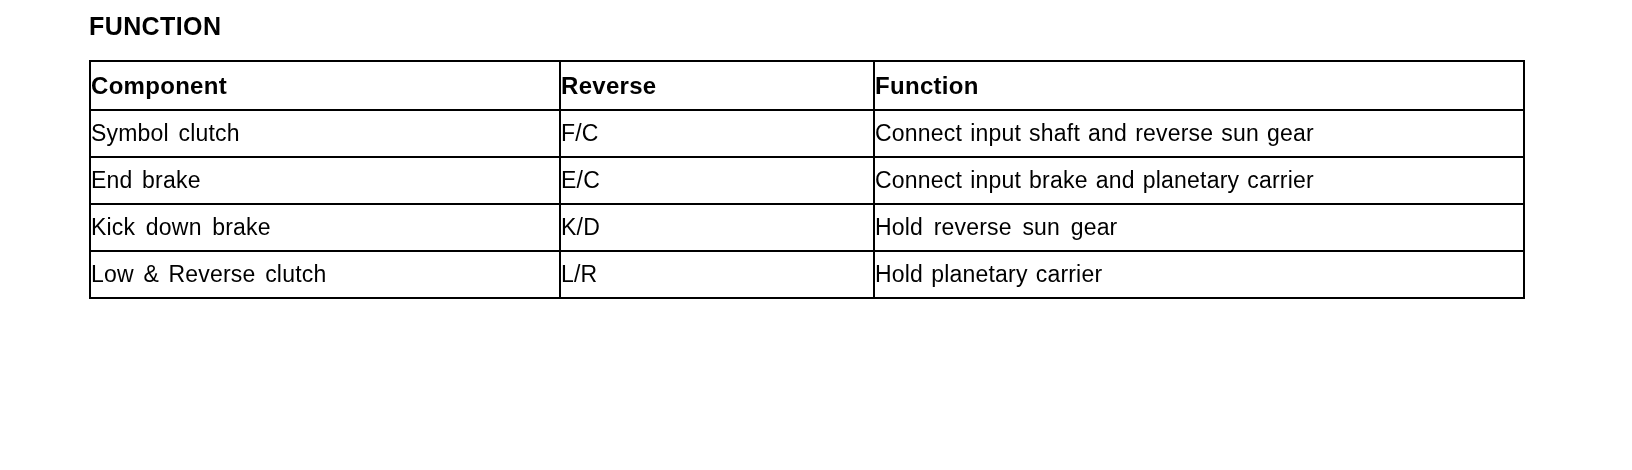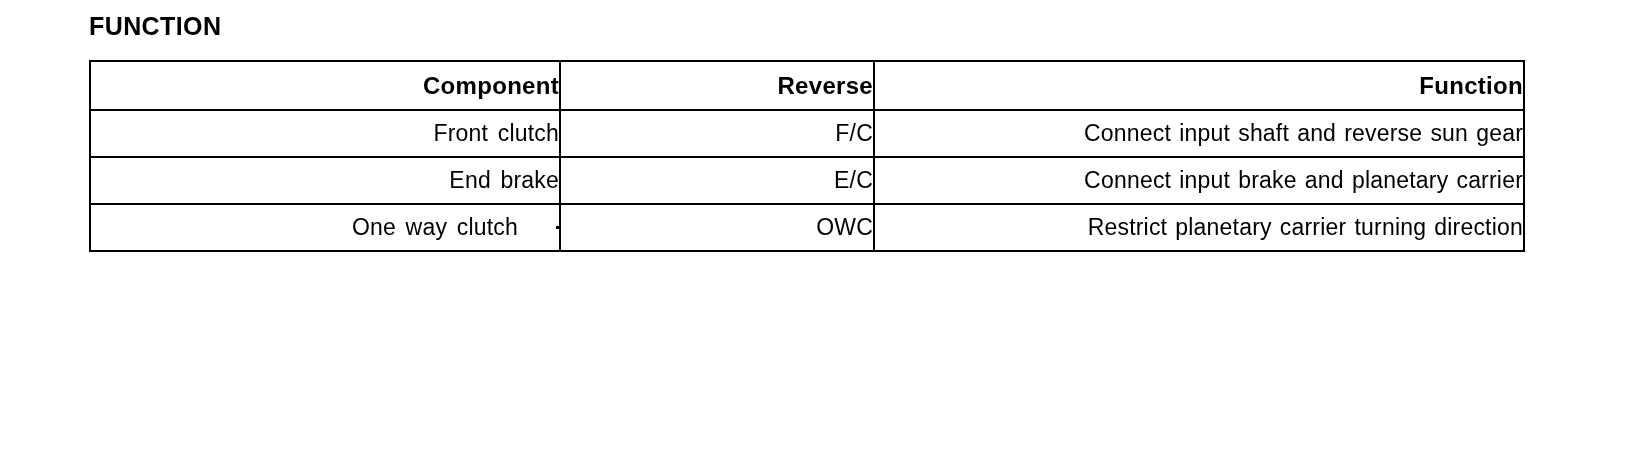--- a/index.html
+++ b/index.html
@@ -52,21 +52,21 @@
     background: #ffffff;
   }
 
   table.fn-table col.c-component { width: 470px; }
   table.fn-table col.c-symbol    { width: 314px; }
   table.fn-table col.c-function  { width: 650px; }
 
   table.fn-table th,
   table.fn-table td {
     border: 2.5px solid #000000;
-    text-align: right;
+    text-align: left;
     vertical-align: middle;
     padding: 0;
     height: 45px;
     color: #000000;
     background: #ffffff;
   }
 
   table.fn-table thead th {
     height: 47px;
     font-size: 24px;
@@ -126,37 +126,42 @@
       <thead>
         <tr>
           <th>Component</th>
           <th>Reverse</th>
           <th>Function</th>
         </tr>
       </thead>
       <tbody>
 
         <tr>
-          <td class="comp-cell">Front clutch</td>
+          <td class="comp-cell">Symbol clutch</td>
           <td class="sym-cell">F/C</td>
           <td class="func-cell">Connect input shaft and reverse sun gear</td>
         </tr>
 
 
         <tr>
           <td class="comp-cell">End brake</td>
           <td class="sym-cell">E/C</td>
           <td class="func-cell">Connect input brake and planetary carrier</td>
         </tr>
 
-
+        <tr class="row-heavy">
+          <td class="comp-cell">Kick down brake</td>
+          <td class="sym-cell">K/D</td>
+          <td class="func-cell">Hold reverse sun gear</td>
+        </tr>
 
         <tr>
-          <td class="comp-cell"><span>One way clutch</span><span class="speck"></span></td>
-          <td class="sym-cell">OWC</td>
-          <td class="func-cell">Restrict planetary carrier turning direction</td>
+          <td class="comp-cell">Low &amp; Reverse clutch</td>
+          <td class="sym-cell">L/R</td>
+          <td class="func-cell">Hold planetary carrier</td>
         </tr>
+
 
       </tbody>
     </table>
   </div>
 
 </div>
 
 </body></html>

